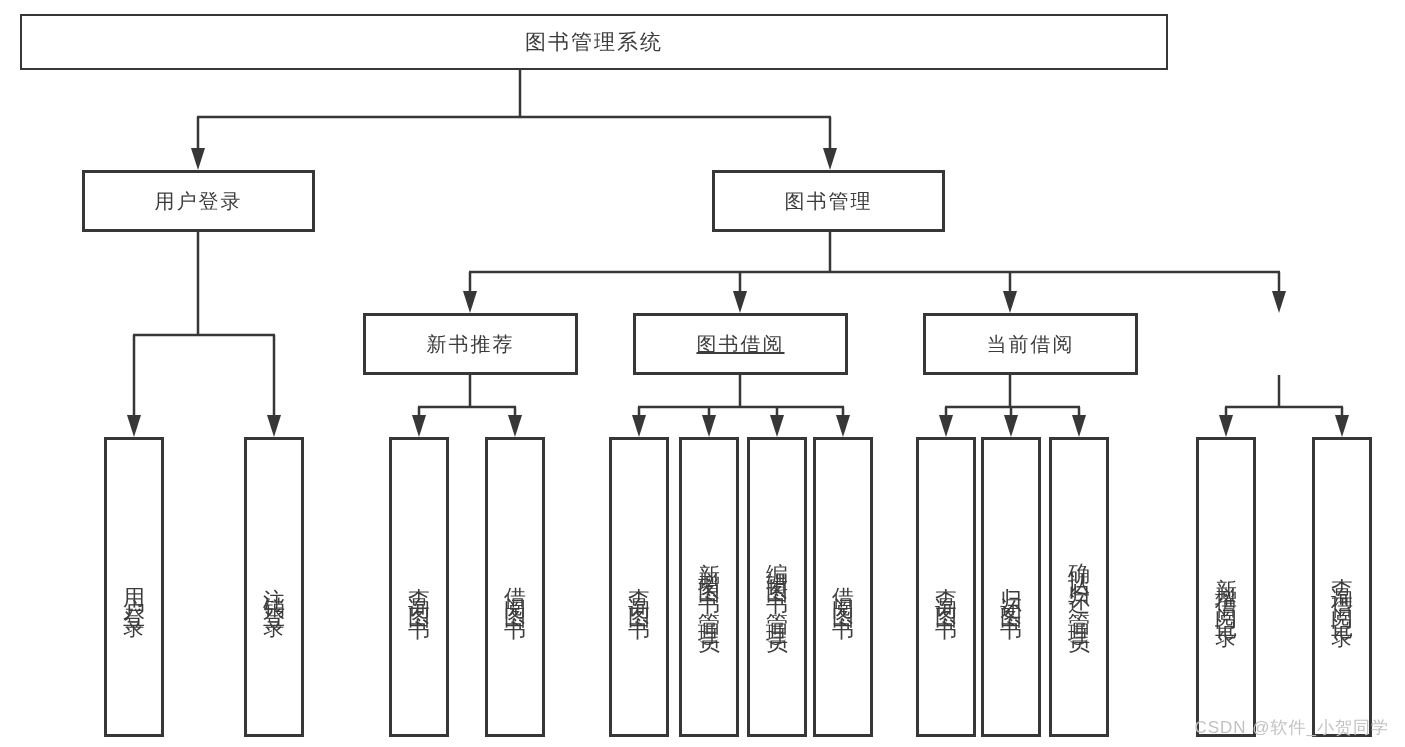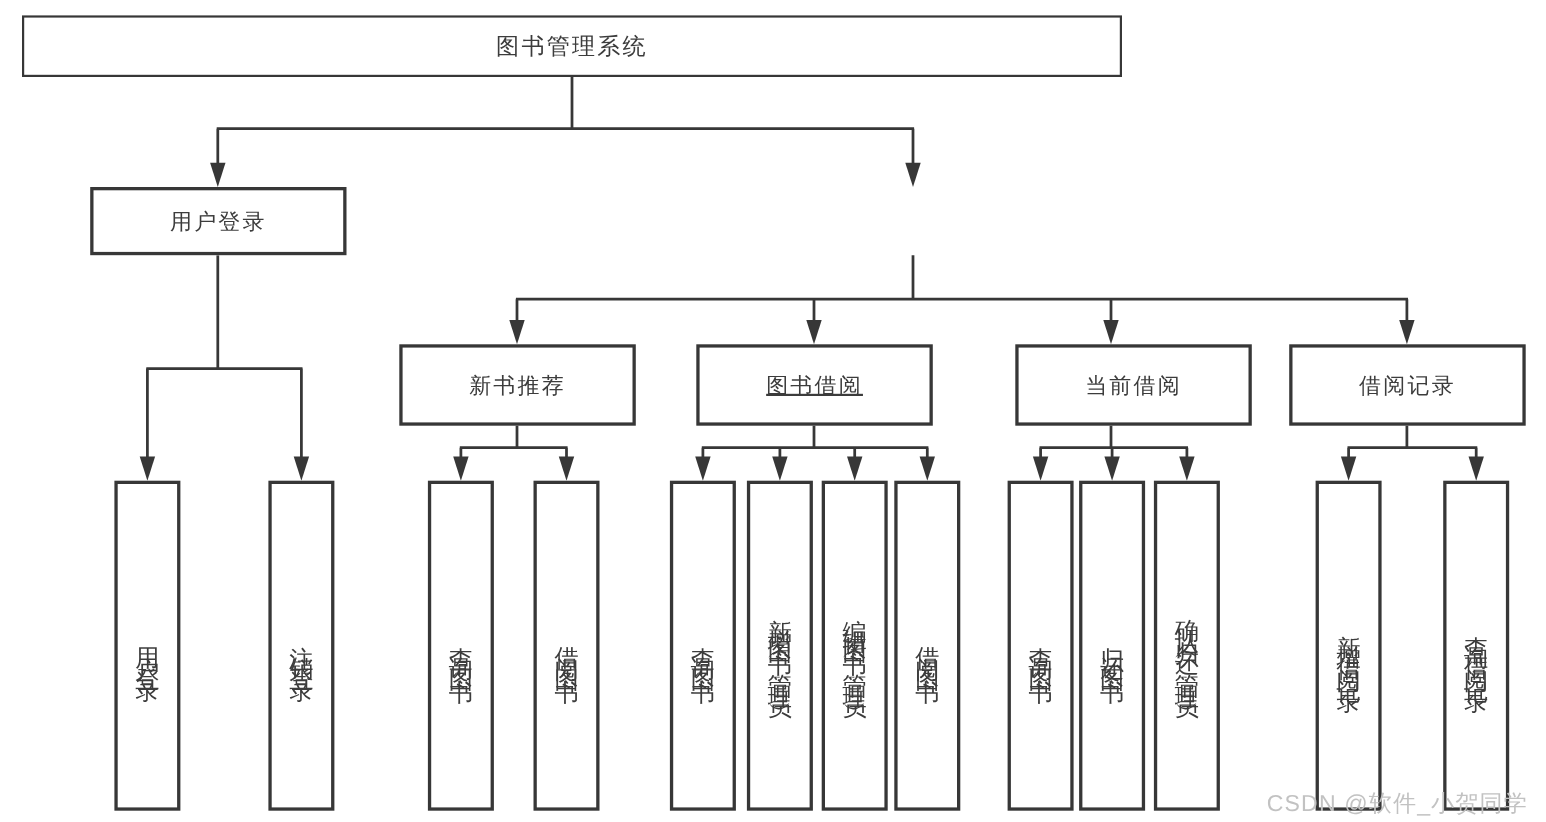--- a/index.html
+++ b/index.html
@@ -31,39 +31,39 @@
     display: flex;
     align-items: center;
     justify-content: center;
     font-size: 20px;
     color: #3c3c3c;
     letter-spacing: 2px;
     z-index: 2;
     text-align: center;
   }
   .node.root {
-    left: 20px; top: 14px; width: 1000px; height: 56px;
+    left: 20px; top: 14px; width: 1148px; height: 56px;
     border-width: 2px;
     font-size: 21px;
   }
   .node.lvl2 { top: 170px; width: 233px; height: 62px; }
-  .node.lvl3 { top: 313px; width: 215px; height: 74px; }
+  .node.lvl3 { top: 313px; width: 215px; height: 62px; }
   .node.leaf {
     top: 437px; width: 60px; height: 300px;
     writing-mode: vertical-rl;
     font-size: 22px;
     letter-spacing: 10px;
     line-height: 1;
     padding-top: 6px;
   }
   .watermark {
     position: absolute;
     right: 16px;
     top: 716px;
-    font-size: 21px;
+    font-size: 17px;
     color: #c2c2c2;
     letter-spacing: 1px;
     z-index: 5;
     white-space: nowrap;
   }
   .cline { stroke: #373737; stroke-width: 2.5; fill: none; }
   .ahead { fill: #373737; stroke: none; }
 </style>
 </head>
 <body>
@@ -102,25 +102,25 @@
     <polygon class="ahead" points="1072,415 1086,415 1079,437"></polygon>
 
     <path class="cline" d="M1279 375 V407 M1225 407 H1343 M1226 407 V417 M1342 407 V417"></path>
     <polygon class="ahead" points="1219,415 1233,415 1226,437"></polygon>
     <polygon class="ahead" points="1335,415 1349,415 1342,437"></polygon>
   </svg>
 
   <div class="node root">图书管理系统</div>
 
   <div class="node lvl2" style="left:82px;">用户登录</div>
+  <div class="node lvl2" style="left:712px;">图书管理</div>
 
   <div class="node lvl3" style="left:363px;">新书推荐</div>
   <div class="node lvl3" style="left:633px;text-decoration:underline;">图书借阅</div>
   <div class="node lvl3" style="left:903px;margin-left:20px;">当前借阅</div>
-  <div class="node lvl3" style="left:1172px;">借阅记录</div>
 
   <div class="node leaf" style="left:104px;">用户登录</div>
   <div class="node leaf" style="left:244px;">注销登录</div>
 
   <div class="node leaf" style="left:389px;">查询图书</div>
   <div class="node leaf" style="left:485px;">借阅图书</div>
 
   <div class="node leaf" style="left:609px;">查询图书</div>
   <div class="node leaf" style="left:679px;">新增图书（管理员）</div>
   <div class="node leaf" style="left:747px;">编辑图书（管理员）</div>

